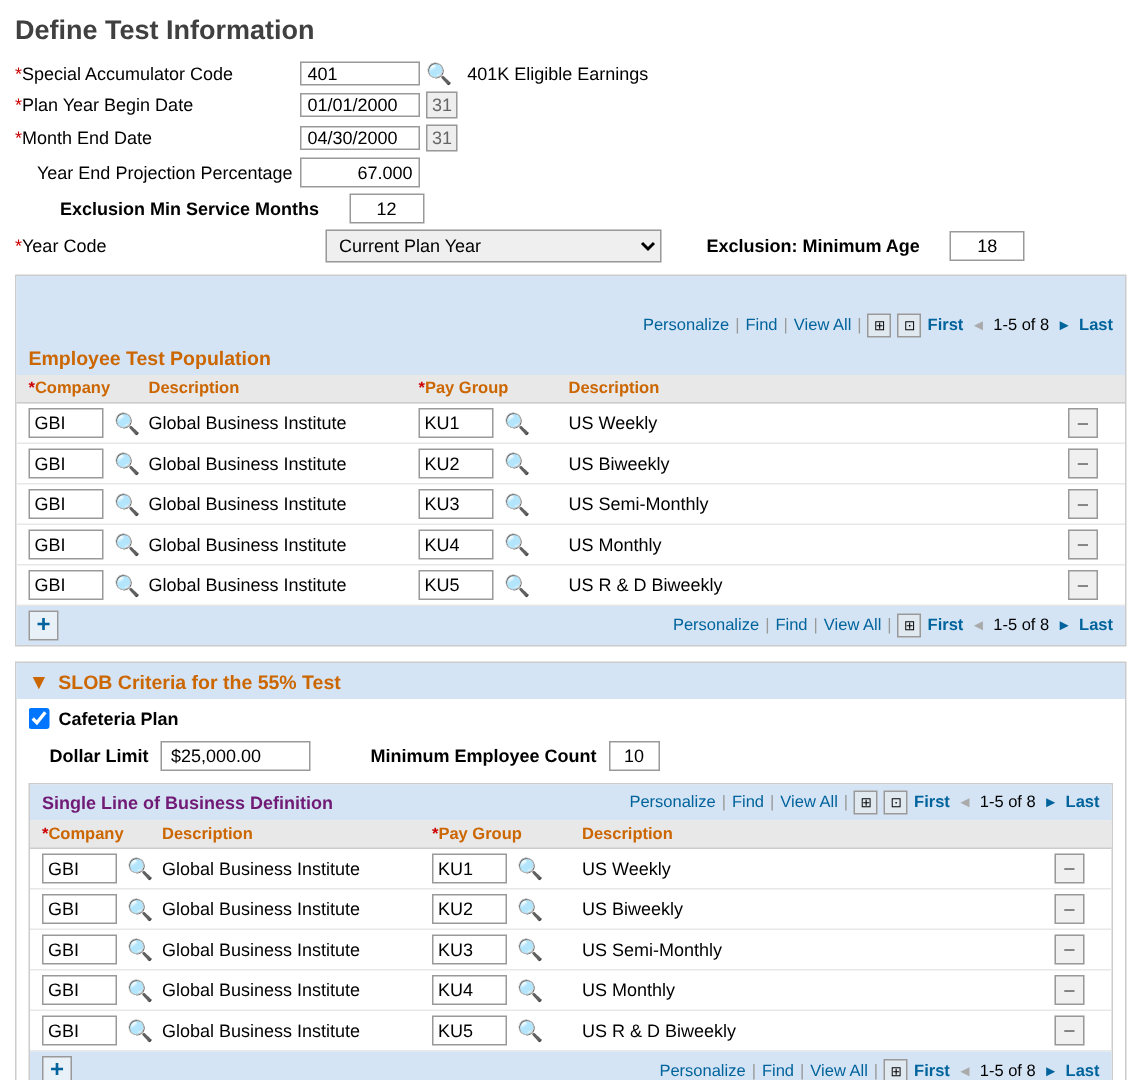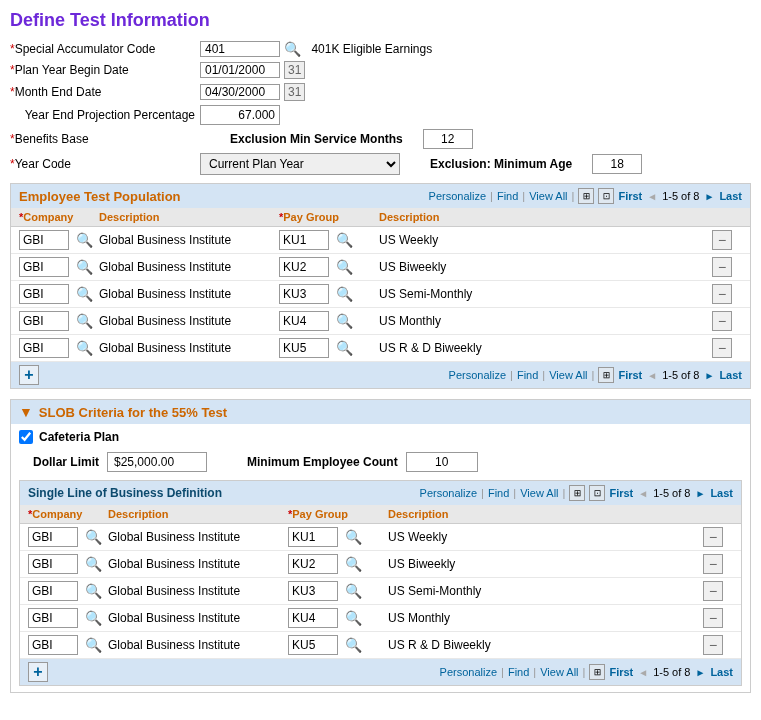--- a/index.html
+++ b/index.html
@@ -1,20 +1,20 @@
 <!DOCTYPE html>
 <html><head>
   <meta charset="utf-8">
   <style>
     * { box-sizing: border-box; margin: 0; padding: 0; }
     body { font-family: Arial, sans-serif; font-size: 12px; background: #fff; color: #000; }
     
     .page-container { padding: 10px; max-width: 761px; }
     
-    .page-title { color: #6d28d9; font-size: 18px; font-weight: bold; margin-bottom: 10px; }
+    .page-title { color: #404040; font-size: 18px; font-weight: bold; margin-bottom: 10px; }
     
     .form-section { margin-bottom: 8px; }
     
     .form-row { display: flex; align-items: center; margin-bottom: 4px; }
     
     .form-label { font-weight: normal; color: #000; min-width: 190px; padding-right: 5px; }
     
     .form-input { border: 1px solid #999; padding: 2px 4px; font-size: 12px; height: 16px; }
     
     .form-input-sm { width: 80px; }
@@ -27,21 +27,21 @@
     
     .exclusion-group { margin-left: 30px; display: flex; align-items: center; gap: 20px; }
     .exclusion-label { font-weight: bold; color: #000; }
     .exclusion-value { border: 1px solid #999; padding: 2px 6px; font-size: 12px; width: 50px; text-align: center; }
     
     select.form-select { border: 1px solid #999; padding: 2px 4px; font-size: 12px; height: 22px; }
     
     .grid-section { border: 1px solid #ccc; margin-bottom: 10px; }
     
     .grid-header { background: #d4e4f4; padding: 4px 8px; display: flex; align-items: center; justify-content: space-between; }
-    .grid-header-title { color: #cc6600; font-weight: bold; font-size: 13px; }
+    .grid-header-title { color: #cc6600; font-weight: bold; font-size: 13px; margin-top: 43px; }
     
     .grid-toolbar { display: flex; align-items: center; gap: 4px; font-size: 11px; }
     .grid-toolbar a { color: #00639c; text-decoration: none; cursor: pointer; }
     .grid-toolbar-sep { color: #999; }
     .grid-toolbar-icon { width: 16px; height: 16px; border: 1px solid #999; background: #e0e8f0; display: inline-flex; align-items: center; justify-content: center; font-size: 9px; cursor: pointer; }
     
     .pagination { display: flex; align-items: center; gap: 5px; font-size: 11px; color: #000; }
     .pagination a { color: #00639c; text-decoration: none; cursor: pointer; font-weight: bold; }
     .pagination-nav { color: #aaa; font-size: 10px; cursor: pointer; }
     .pagination-nav.active { color: #00639c; }
@@ -74,25 +74,25 @@
     .slob-body { padding: 6px 8px; }
     
     .cafeteria-row { display: flex; align-items: center; gap: 6px; margin-bottom: 8px; }
     .cafeteria-check { width: 14px; height: 14px; cursor: pointer; }
     .cafeteria-label { font-weight: bold; font-size: 12px; }
     
     .dollar-limit-row { display: flex; align-items: center; margin-bottom: 8px; gap: 40px; }
     .dollar-label { font-weight: bold; min-width: 80px; text-align: right; }
     .dollar-input { border: 1px solid #999; padding: 2px 6px; font-size: 12px; width: 100px; }
     .min-emp-label { font-weight: bold; }
-    .min-emp-input { border: 1px solid #999; padding: 2px 6px; font-size: 12px; width: 72px; text-align: center; }
+    .min-emp-input { border: 1px solid #999; padding: 2px 6px; font-size: 12px; width: 34px; text-align: center; }
     
     .inner-grid { border: 1px solid #ccc; }
     .inner-grid-header { background: #d4e4f4; padding: 4px 8px; display: flex; align-items: center; justify-content: space-between; }
-    .inner-grid-title { color: #0c4a6e; font-weight: bold; font-size: 12px; }
+    .inner-grid-title { color: #701a75; font-weight: bold; font-size: 12px; }
     
     .year-end-label { text-align: right; min-width: 190px; padding-right: 5px; }
     .year-end-input { border: 1px solid #999; padding: 2px 4px; font-size: 12px; width: 80px; text-align: right; }
   </style>
 </head>
 <body>
 
 <div class="page-container">
 
   <div class="page-title">Define Test Information</div>
@@ -123,34 +123,31 @@
       <input class="form-input form-input-sm" type="text" value="04/30/2000" style="">
       <span class="calendar-icon">31</span>
     </div>
 
     <div class="form-row">
       <div class="year-end-label">Year End Projection Percentage</div>
       <input class="year-end-input" type="text" value="67.000" style="">
     </div>
 
     <div class="form-row">
-      <div class="form-label">
-        <span style="color:#cc0000">*</span>Benefits Base
-      </div>
       <div class="exclusion-group">
         <span class="exclusion-label">Exclusion Min Service Months</span>
         <input class="exclusion-value" type="text" value="12" style="">
       </div>
     </div>
 
     <div class="form-row">
       <div class="form-label">
         <span style="color:#cc0000">*</span>Year Code
       </div>
-      <select class="form-select" style="width: 200px;">
+      <select class="form-select" style="width: 224px; margin-left: 17px;">
         <option>Current Plan Year</option>
         <option>Prior Plan Year</option>
         <option>Next Plan Year</option>
       </select>
       <div class="exclusion-group">
         <span class="exclusion-label">Exclusion: Minimum Age</span>
         <input class="exclusion-value" type="text" value="18" style="">
       </div>
     </div>
 

